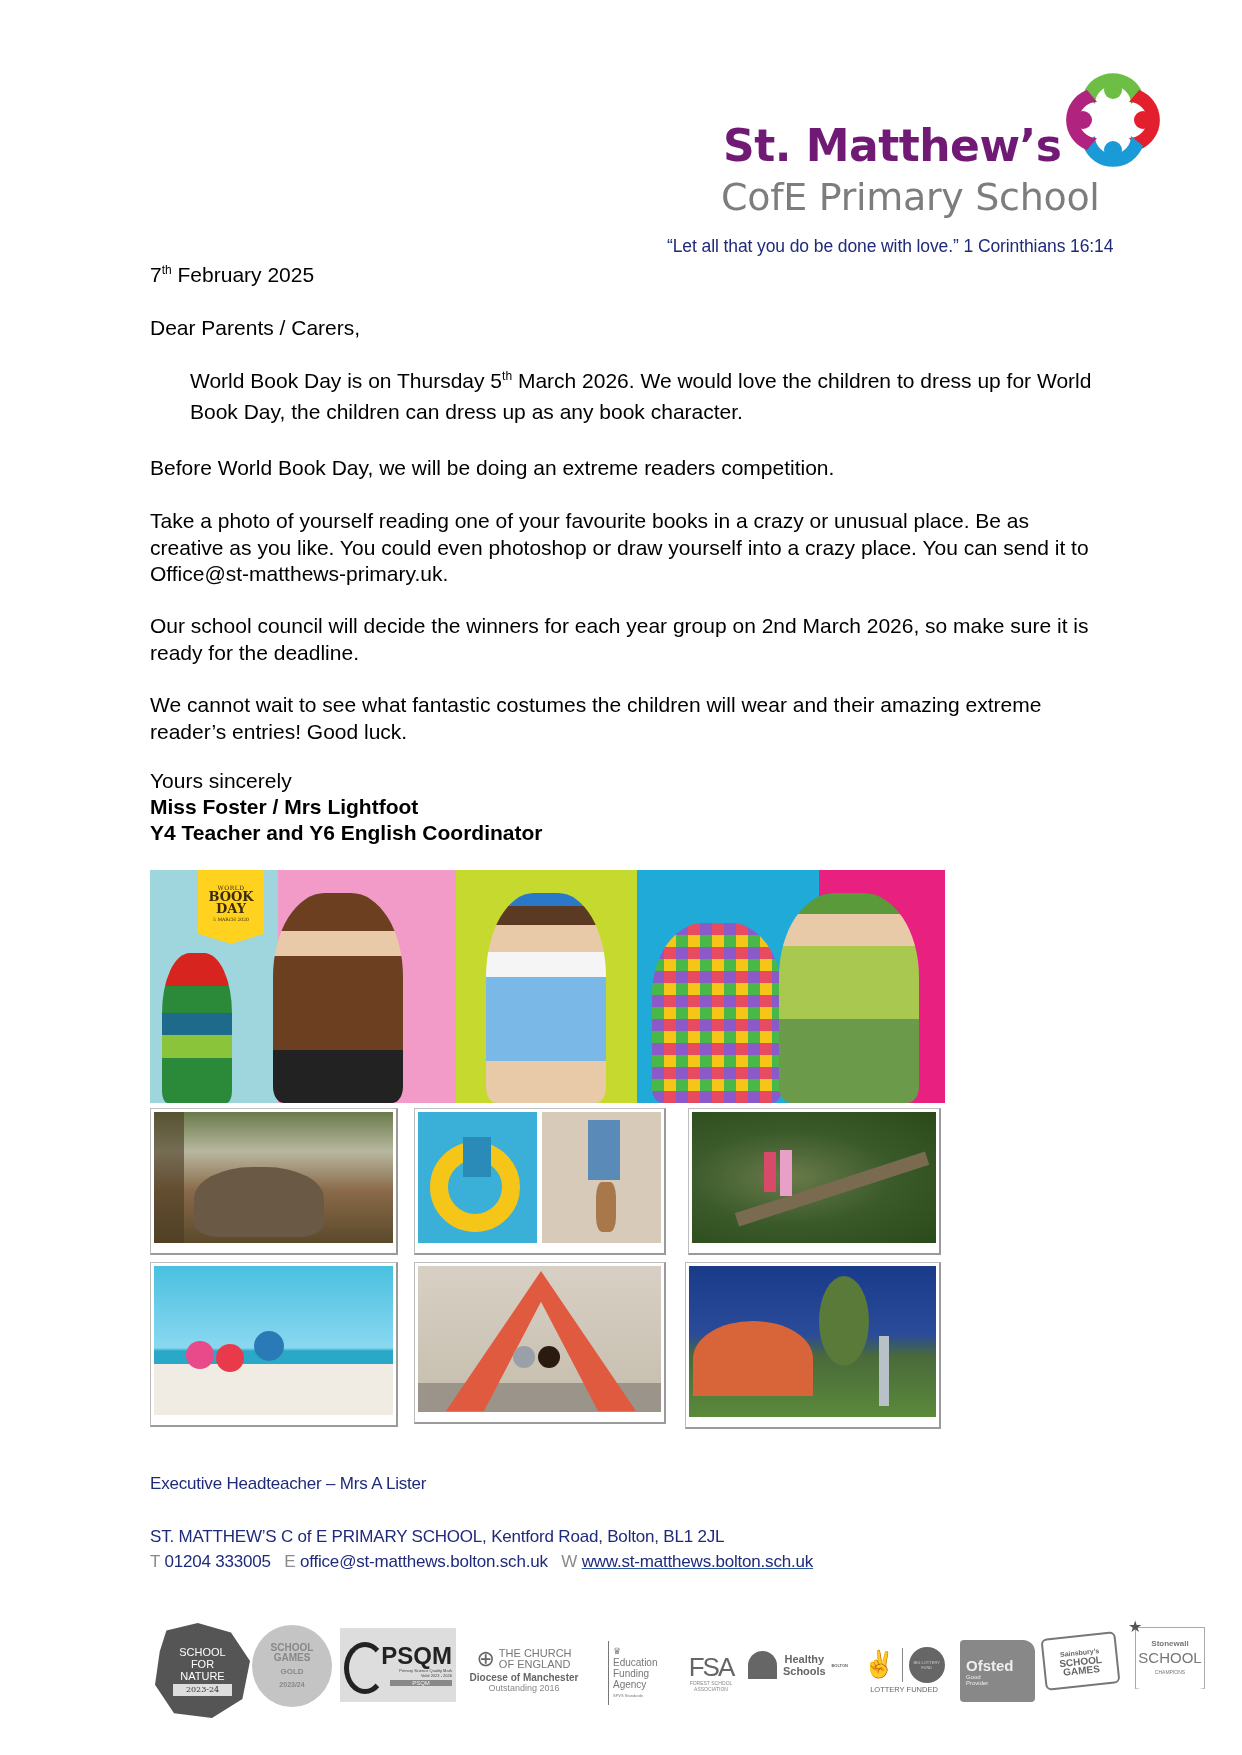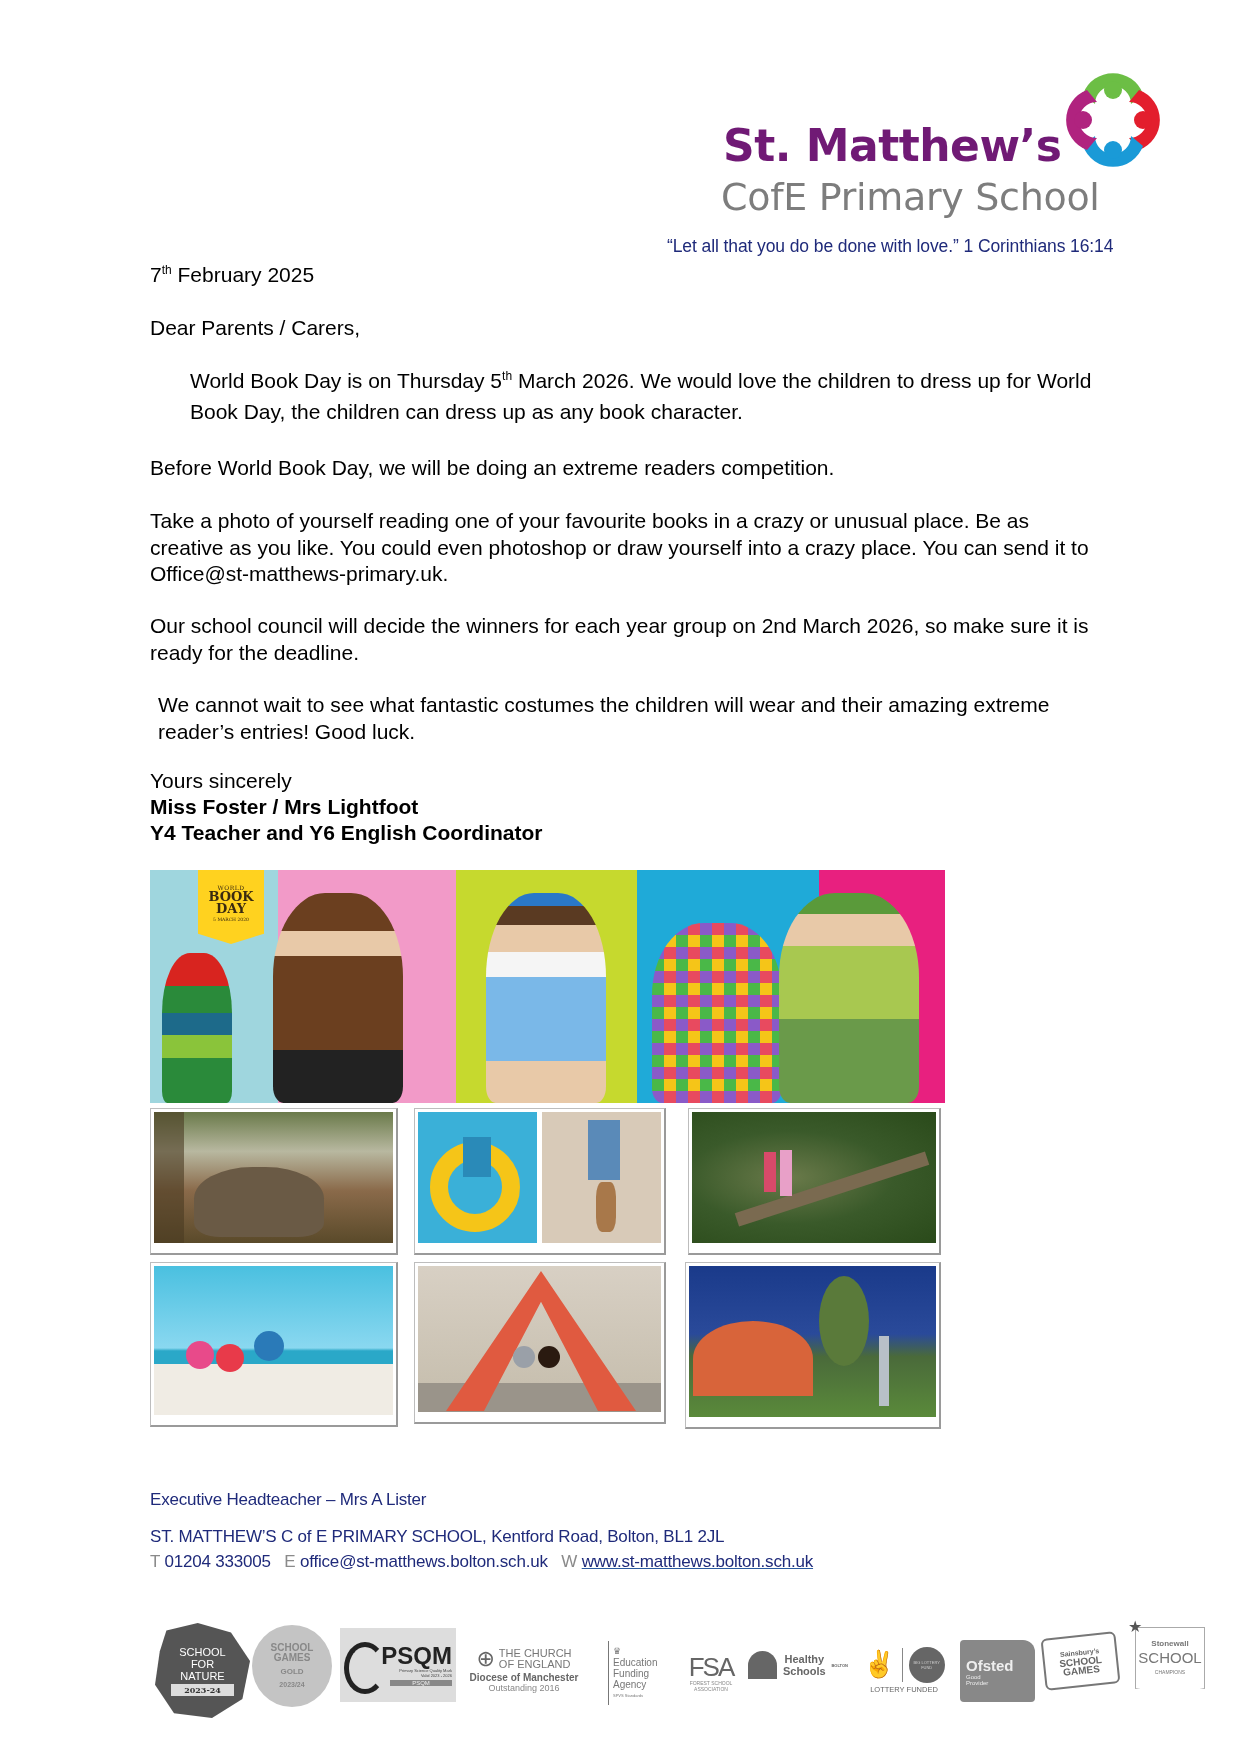--- a/index.html
+++ b/index.html
@@ -16,21 +16,21 @@
 
   
   .letter { left: 150px; width: 940px; font-size: 21px; line-height: 26.5px; }
   sup { font-size: 12px; line-height: 0; vertical-align: super; }
   .date { top: 262px; }
   .greeting { top: 315px; }
   .p1 { top: 365px; line-height: 31px; margin-left: 40px; }
   .p2 { top: 455px; }
   .p3 { top: 508px; }
   .p4 { top: 613px; }
-  .p5 { top: 692px; margin-left: 8px; }
+  .p5 { top: 692px; }
   .signoff { top: 768px; line-height: 26px; }
   .signoff .bold { font-weight: bold; }
 
   
   .banner { left: 150px; top: 870px; width: 795px; height: 233px; display: flex; overflow: hidden; }
   .stripe { height: 100%; position: relative; }
   .figure { position: absolute; bottom: 0; border-radius: 40% 40% 8% 8%; }
   .wbd-badge { position: absolute; left: 48px; top: 0; width: 66px; height: 74px; background: #ffd21f; clip-path: polygon(0 0,100% 0,100% 86%,50% 100%,0 86%); text-align: center; font-family: "DejaVu Serif", serif; color: #3a2a10; }
   .wbd-badge .w1 { font-size: 6px; padding-top: 14px; letter-spacing: 0.5px; }
   .wbd-badge .w2 { font-size: 13px; font-weight: bold; line-height: 12px; }
@@ -154,38 +154,38 @@
   </div>
 </div>
 <div class="abs photo-cell" style="left:685px;top:1262px;width:256px;height:167px;">
   <div class="photo" style="background:linear-gradient(180deg,#1a3a8a 0%,#2a4a9a 45%,#4a6a3a 60%,#5a8a3a 100%);">
     <div style="position:absolute;left:4px;top:55px;width:120px;height:75px;background:#d8643a;border-radius:55% 55% 0 0;"></div>
     <div style="position:absolute;left:130px;top:10px;width:50px;height:90px;background:#5a7a3a;border-radius:50%;"></div>
     <div style="position:absolute;left:190px;top:70px;width:10px;height:70px;background:#b8c0c8;"></div>
   </div>
 </div>
 
-<div class="abs footer-text" style="left:150px;top:1474px;margin-top:16px;">Executive Headteacher – Mrs A Lister</div>
+<div class="abs footer-text" style="left:150px;top:1474px;">Executive Headteacher – Mrs A Lister</div>
 <div class="abs footer-text" style="left:150px;top:1527px;">ST. MATTHEW’S C of E PRIMARY SCHOOL, Kentford Road, Bolton, BL1 2JL</div>
 <div class="abs footer-text" style="left:150px;top:1552px;">
   <span class="grey-letter">T</span>
   <span>01204 333005</span>
   &nbsp;&nbsp;<span class="grey-letter">E</span>
   <span>office@st-matthews.bolton.sch.uk</span>
   &nbsp;&nbsp;<span class="grey-letter">W</span>
   <span class="link">www.st-matthews.bolton.sch.uk</span>
 </div>
 
 <div class="abs badges">
 
   <div class="badge" style="left:5px;top:8px;width:95px;height:95px;background:#555;clip-path:polygon(12% 8%,45% 0,80% 10%,100% 40%,92% 80%,60% 100%,20% 95%,0 65%,5% 30%);flex-direction:column;color:#fff;font-size:11px;line-height:12px;">
     <div>SCHOOL</div>
     <div>FOR</div>
     <div>NATURE</div>
-    <div style="background:#ddd;color:#333;font-family:'DejaVu Serif',serif;font-size:8px;padding:0 13px;margin-top:2px;font-weight:bold;">2023-24</div>
+    <div style="background:#ddd;color:#333;font-family:'DejaVu Serif',serif;font-size:8px;padding:0 13px;margin-top:2px;font-weight:normal;">2023-24</div>
   </div>
 
   <div class="badge" style="left:102px;top:10px;width:80px;height:82px;border-radius:50%;background:#c4c4c4;flex-direction:column;color:#888;font-size:10px;line-height:10px;font-weight:bold;">
     <div>SCHOOL</div>
     <div>GAMES</div>
     <div style="font-size:8px;margin-top:4px;">GOLD</div>
     <div style="font-size:7px;margin-top:3px;">2023/24</div>
   </div>
 
   <div class="badge" style="left:190px;top:13px;width:116px;height:74px;background:#ddd;flex-direction:column;align-items:flex-end;padding-right:4px;">

